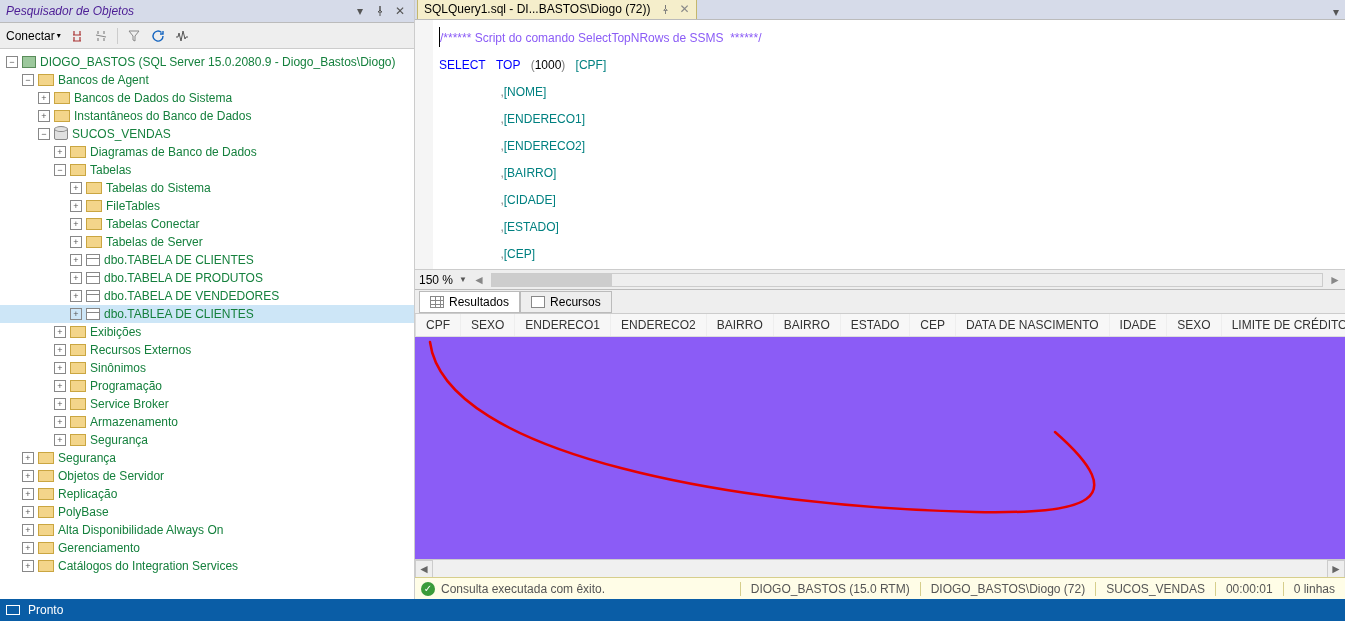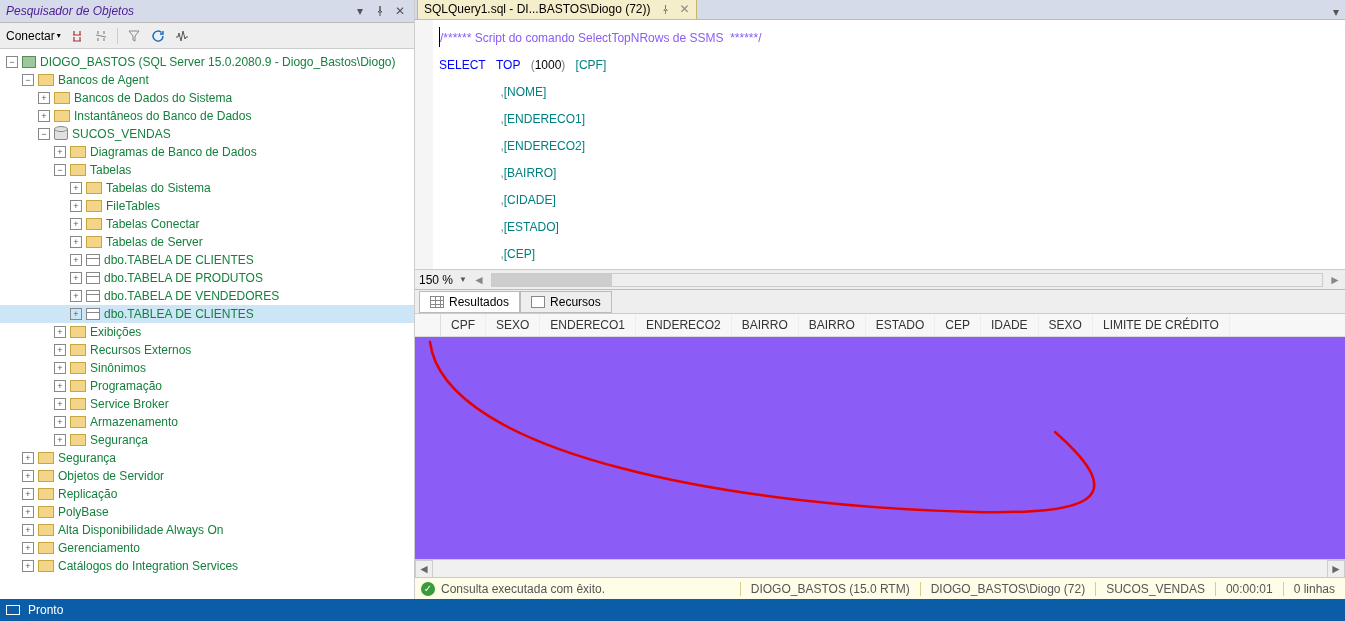--- a/index.html
+++ b/index.html
@@ -359,20 +359,21 @@
       <div class="grid-head" id="grid-head">
           <div class="rownum"></div>
           <div class="col">CPF</div>
           <div class="col">SEXO</div>
           <div class="col">ENDERECO1</div>
           <div class="col">ENDERECO2</div>
           <div class="col">BAIRRO</div>
           <div class="col">BAIRRO</div>
           <div class="col">ESTADO</div>
           <div class="col">CEP</div>
+          <div class="col">DATA DE NASCIMENTO</div>
           <div class="col">IDADE</div>
           <div class="col">SEXO</div>
           <div class="col">LIMITE DE CRÉDITO</div>
         </div>
       <div class="grid-body">
         <svg class="red-curve" width="920" height="210">
           <path d="M15 5 C 30 120, 330 170, 560 175 C 670 177, 720 165, 640 95" stroke="#e60000" stroke-width="2.5" fill="none" stroke-linecap="round"></path>
         </svg>
       </div>
       <div class="grid-hscroll">

